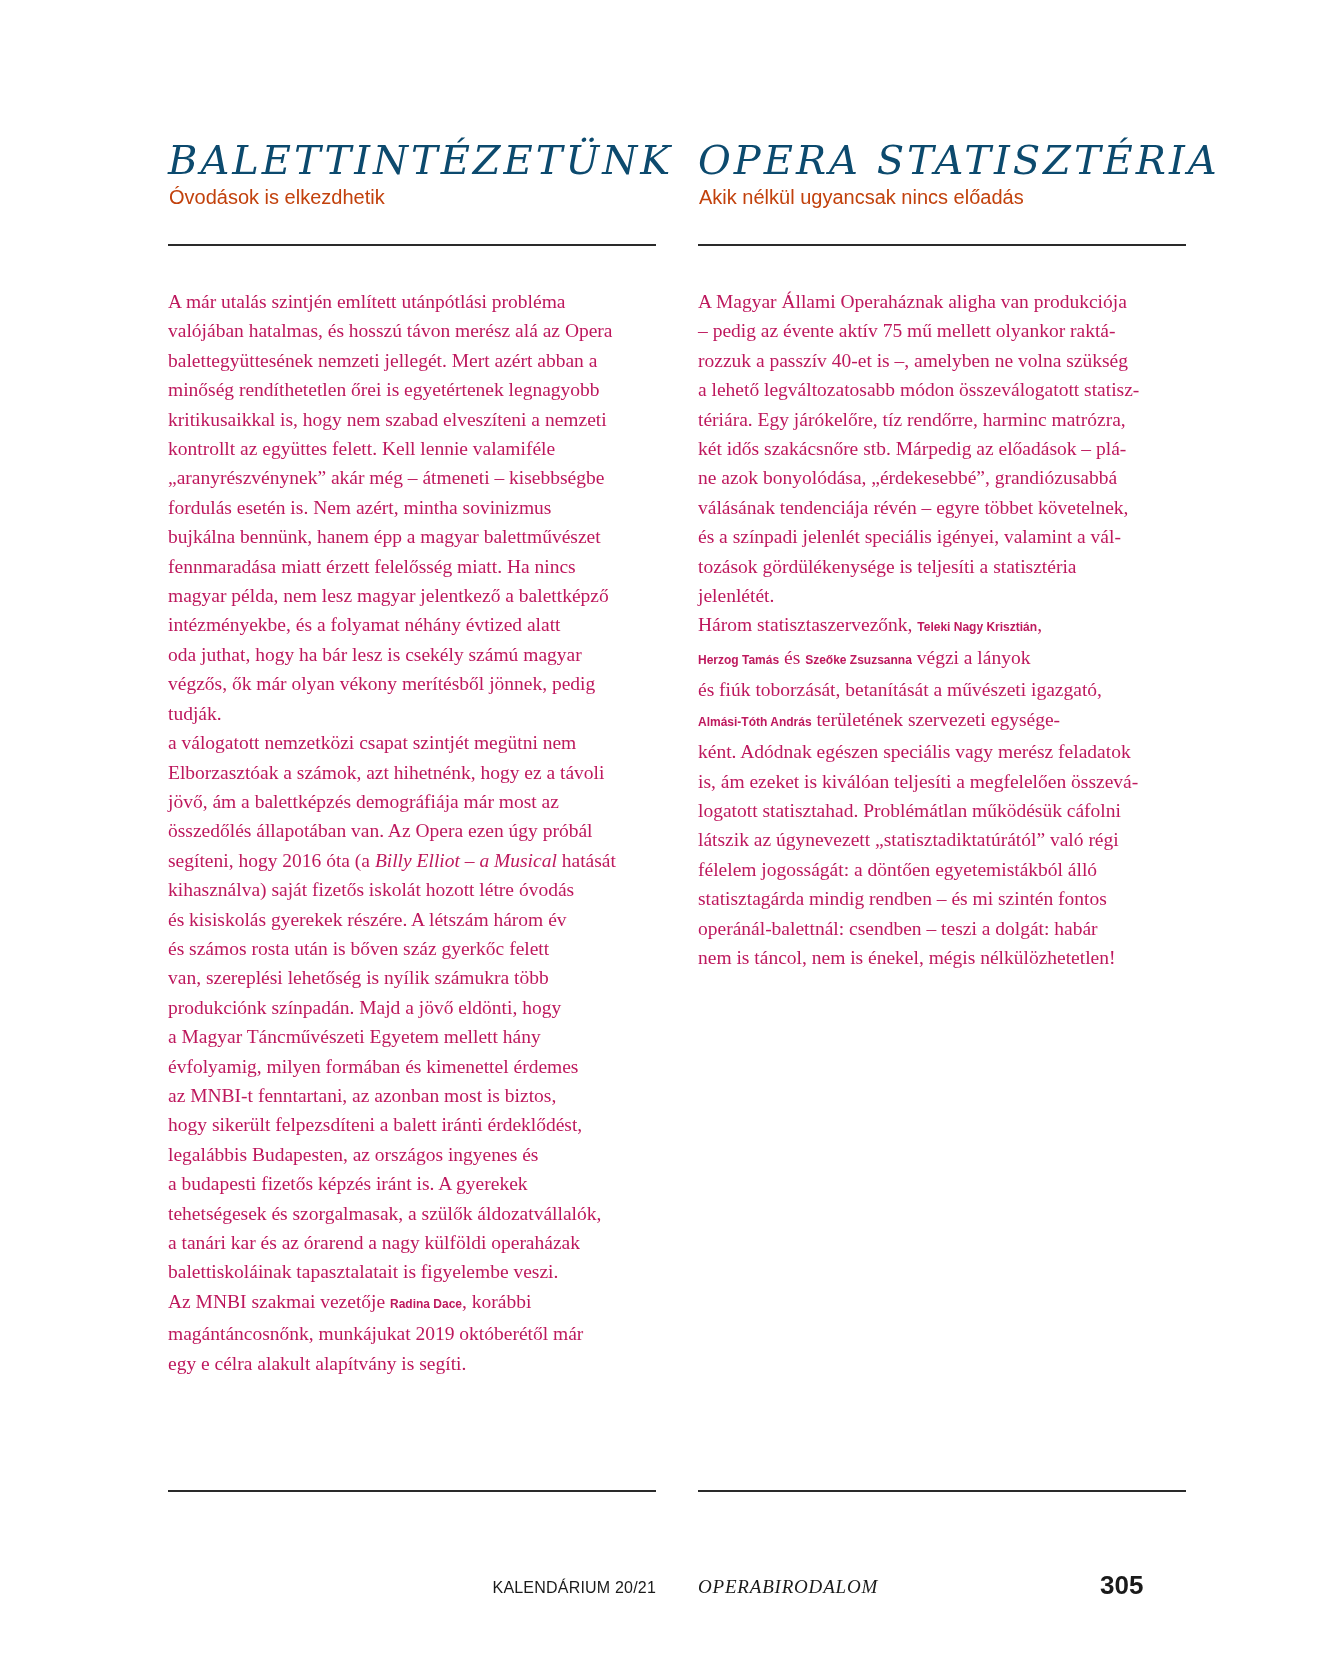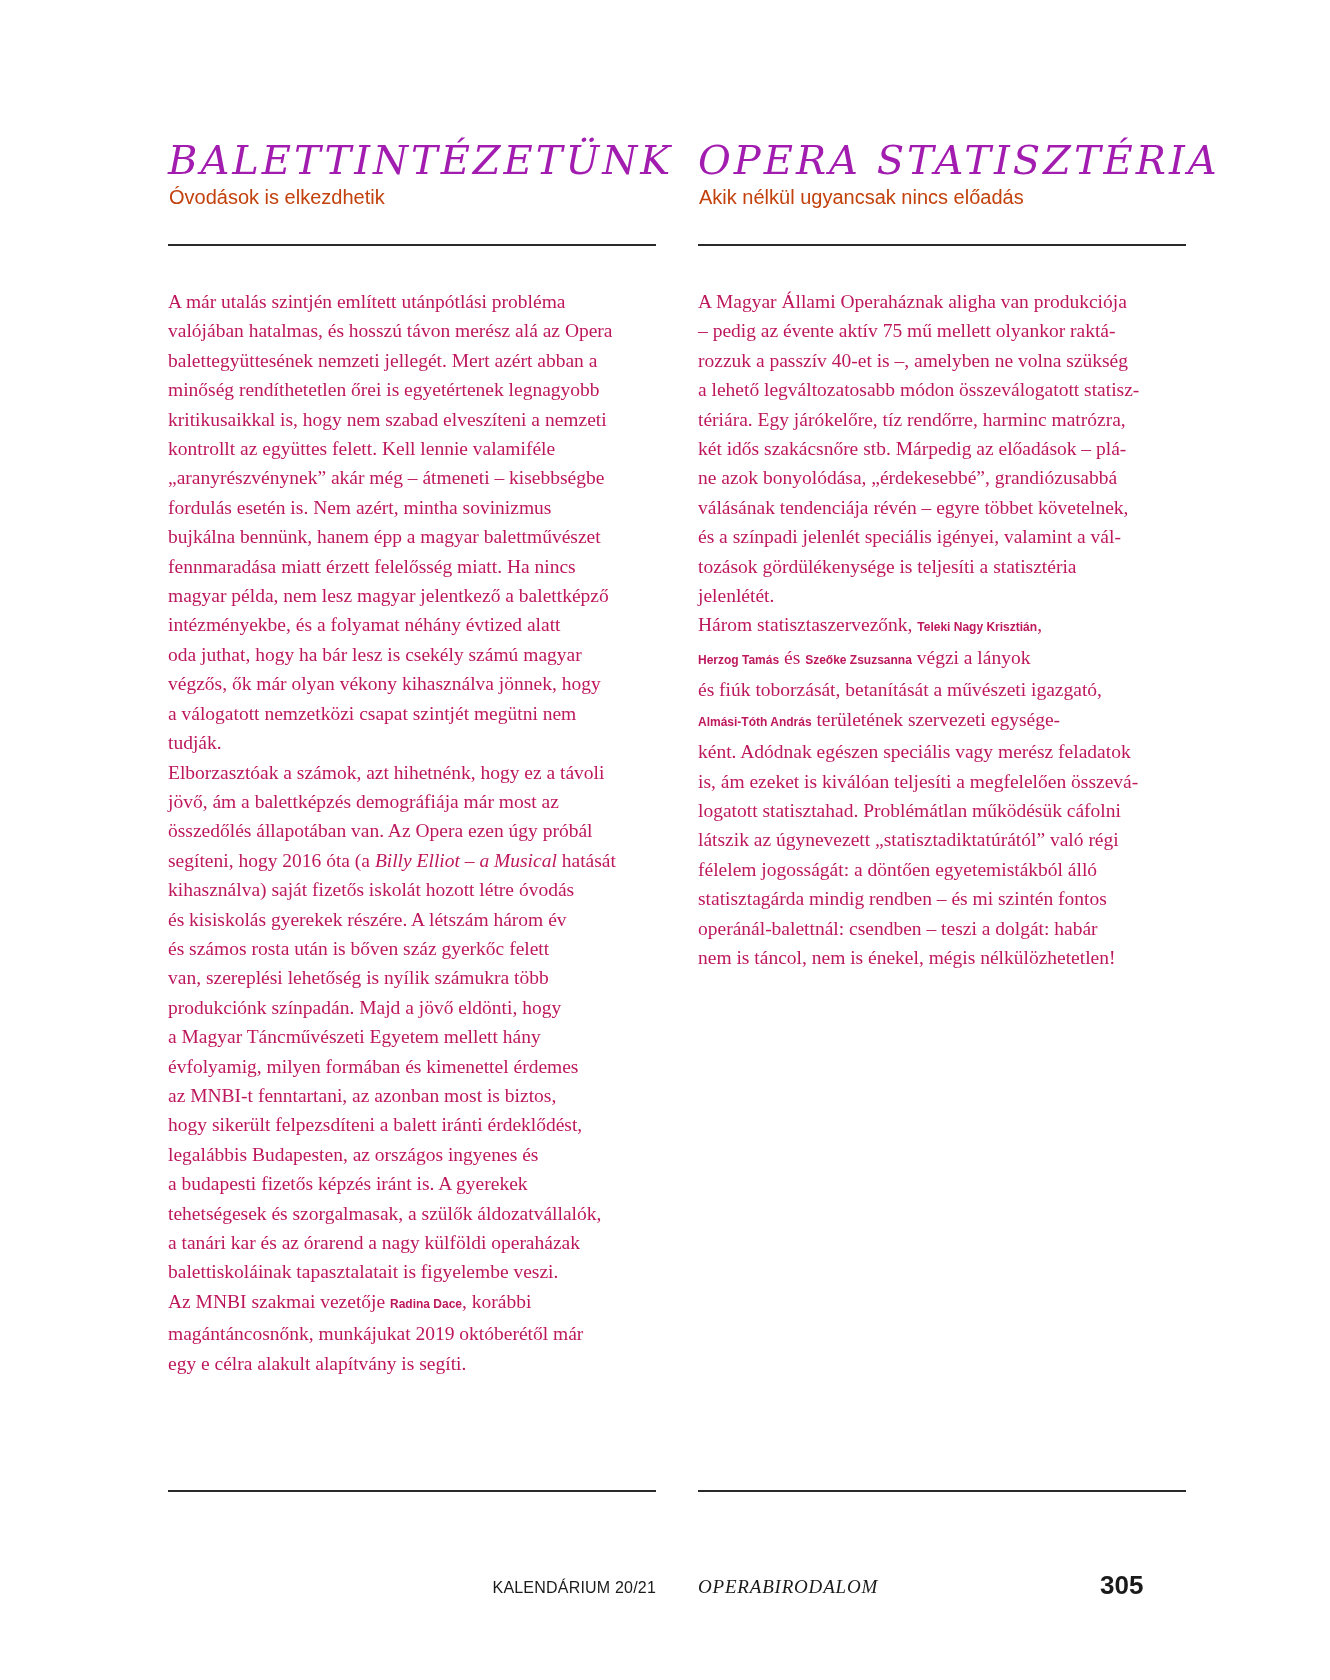--- a/index.html
+++ b/index.html
@@ -5,21 +5,21 @@
   html, body { margin: 0; padding: 0; background: #ffffff; }
   body { width: 1330px; height: 1680px; position: relative; overflow: hidden; color: #1a1a1a; }
   .col { position: absolute; width: 488px; }
   .col.left { left: 168px; }
   .col.right { left: 698px; }
   .title {
     position: absolute; top: 136px; left: 0; margin: 0;
     font-family: "DejaVu Serif", "Liberation Serif", serif;
     font-style: italic; font-weight: normal;
     font-size: 40px; letter-spacing: 3px; line-height: 48px; white-space: nowrap;
-    color: #a21caf;
+    color: #0c4a6e;
   }
   .subtitle {
     position: absolute; top: 187px; left: 1px; margin: 0;
     font-family: Liberation Sans, sans-serif; font-size: 20px; line-height: 20px; color: #c2410c;
   }
   .rule { position: absolute; left: 0; width: 488px; height: 2px; background: #2a2a2a; }
   .rule.top { top: 244px; }
   .rule.bottom { top: 1490px; }
   .body {
     position: absolute; top: 287px; left: 0; width: 488px;
@@ -55,23 +55,23 @@
       <span class="line"><span>minőség rendíthetetlen őrei is egyetértenek legnagyobb</span></span>
       <span class="line"><span>kritikusaikkal is, hogy nem szabad elveszíteni a nemzeti</span></span>
       <span class="line"><span>kontrollt az együttes felett. Kell lennie valamiféle</span></span>
       <span class="line"><span>„aranyrészvénynek” akár még – átmeneti – kisebbségbe</span></span>
       <span class="line"><span>fordulás esetén is. Nem azért, mintha sovinizmus</span></span>
       <span class="line"><span>bujkálna bennünk, hanem épp a magyar balettművészet</span></span>
       <span class="line"><span>fennmaradása miatt érzett felelősség miatt. Ha nincs</span></span>
       <span class="line"><span>magyar példa, nem lesz magyar jelentkező a balettképző</span></span>
       <span class="line"><span>intézményekbe, és a folyamat néhány évtized alatt</span></span>
       <span class="line"><span>oda juthat, hogy ha bár lesz is csekély számú magyar</span></span>
-      <span class="line"><span>végzős, ők már olyan vékony kihasználva jönnek, hogy</span></span>
+      <span class="line"><span>végzős, ők már olyan vékony merítésből jönnek, pedig</span></span>
+      <span class="line"><span>tudják.</span></span>
       <span class="line"><span>a válogatott nemzetközi csapat szintjét megütni nem</span></span>
-      <span class="line"><span>tudják.</span></span>
       <span class="line"><span>Elborzasztóak a számok, azt hihetnénk, hogy ez a távoli</span></span>
       <span class="line"><span>jövő, ám a balettképzés demográfiája már most az</span></span>
       <span class="line"><span>összedőlés állapotában van. Az Opera ezen úgy próbál</span></span>
       <span class="line"><span>segíteni, hogy 2016 óta (a </span><span class="em">Billy Elliot – a Musical</span><span> hatását</span></span>
       <span class="line"><span>kihasználva) saját fizetős iskolát hozott létre óvodás</span></span>
       <span class="line"><span>és kisiskolás gyerekek részére. A létszám három év</span></span>
       <span class="line"><span>és számos rosta után is bőven száz gyerkőc felett</span></span>
       <span class="line"><span>van, szereplési lehetőség is nyílik számukra több</span></span>
       <span class="line"><span>produkciónk színpadán. Majd a jövő eldönti, hogy</span></span>
       <span class="line"><span>a Magyar Táncművészeti Egyetem mellett hány</span></span>

